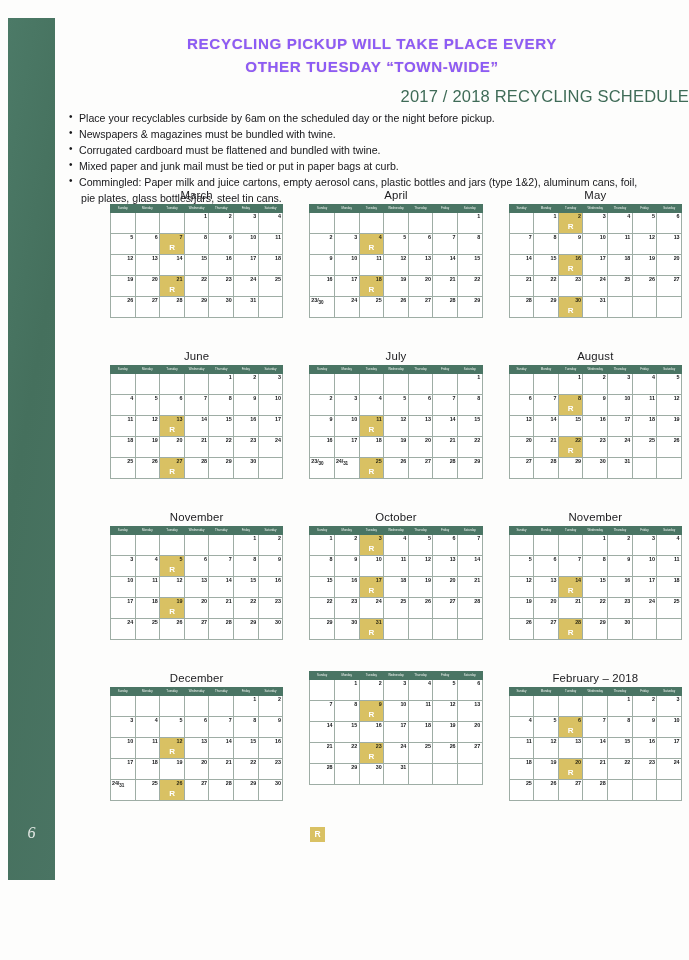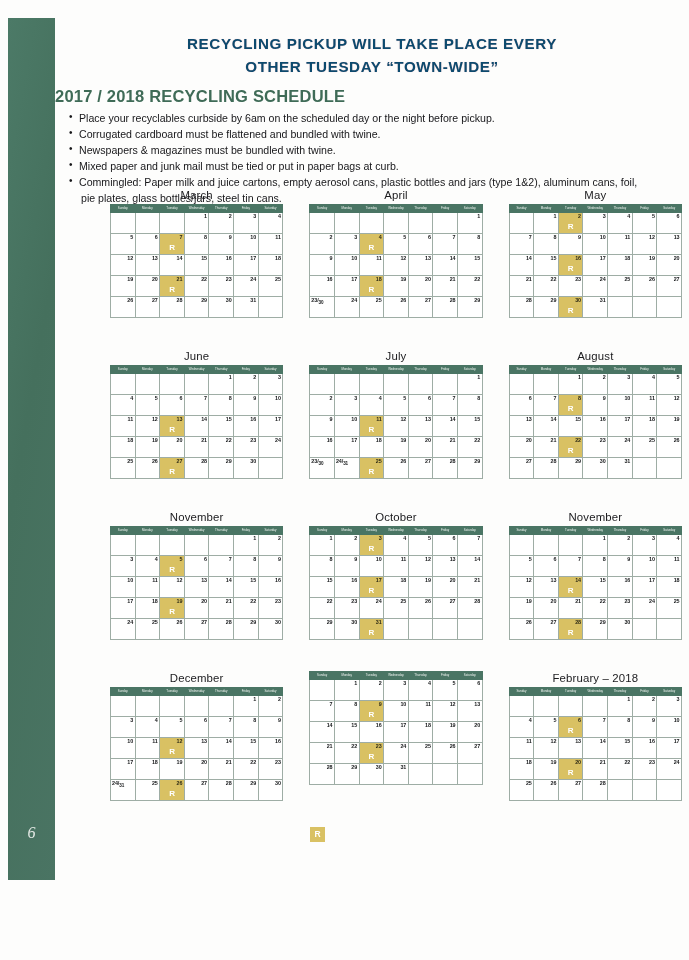--- a/index.html
+++ b/index.html
@@ -39,35 +39,35 @@
   #content {
     position: absolute;
     left: 55px; top: 0;
     width: 634px; height: 960px;
   }
 
   
   #headline {
     margin: 33px 0 8px 0;
     text-align: center;
-    color: #0c4a6e;
+    color: #8b5cf6;
     font-size: 15.2px;
     font-weight: bold;
     letter-spacing: .6px;
     line-height: 1.48;
     padding: 0 18px;
     text-shadow: 0 0 1px rgba(215,87,107,.4);
   }
   #headline .l2 { display: block; }
   #subtitle {
     margin: 9px 0 0 0;
-    text-align: left;
+    text-align: right;
     color: #3f6b57;
     font-size: 16.5px;
-    font-weight: bold;
+    font-weight: normal;
     letter-spacing: .2px;
   }
 
   
   #bullets {
     margin: 5px 0 4px 0;
     padding: 0 6px 0 14px;
     list-style: none;
     color: #17171a;
     font-size: 10.6px;
@@ -203,22 +203,22 @@
 
     <div id="headline">
       <span>RECYCLING PICKUP WILL TAKE PLACE EVERY</span>
       <span class="l2">OTHER TUESDAY “TOWN-WIDE”</span>
     </div>
 
     <div id="subtitle">2017 / 2018 RECYCLING SCHEDULE</div>
 
     <ul id="bullets">
         <li><span>Place your recyclables curbside by 6am on the scheduled day or the night before pickup.</span></li>
+        <li><span>Newspapers &amp; magazines must be bundled with twine.</span></li>
         <li><span>Corrugated cardboard must be flattened and bundled with twine.</span></li>
-        <li><span>Newspapers &amp; magazines must be bundled with twine.</span></li>
         <li><span>Mixed paper and junk mail must be tied or put in paper bags at curb.</span></li>
         <li><span>Commingled: Paper milk and juice cartons, empty aerosol cans, plastic bottles and jars (type 1&amp;2), aluminum cans, foil,</span><span class="cont">pie plates, glass bottles/jars, steel tin cans.</span></li>
       </ul>
 
     <div id="cal-grid">
         <div class="cal-row">
           <div class="cal-wrap">
             <div class="cal-title">March</div>
             <table class="cal">
               <thead>

